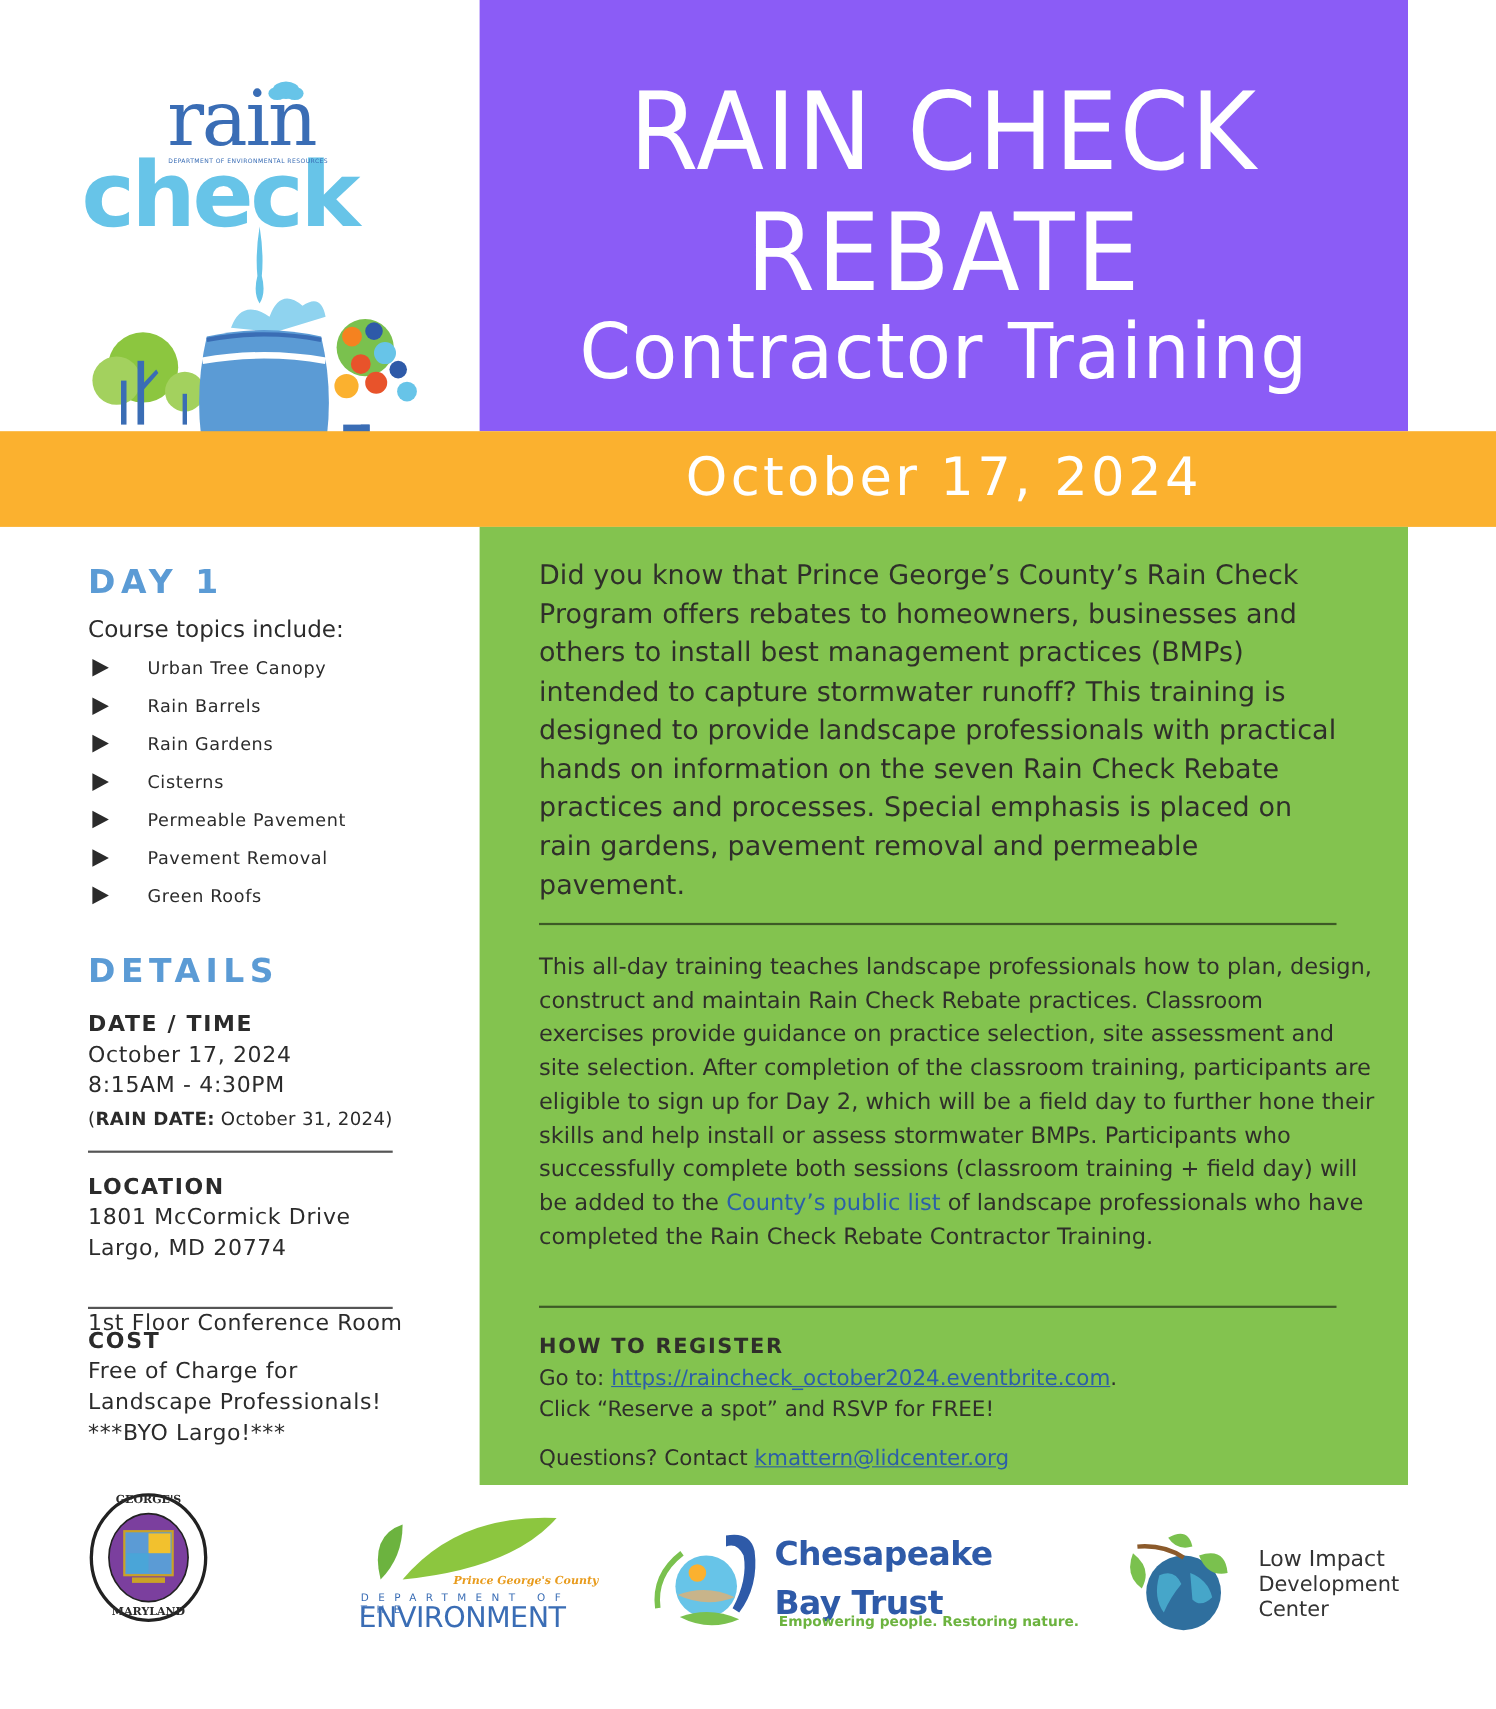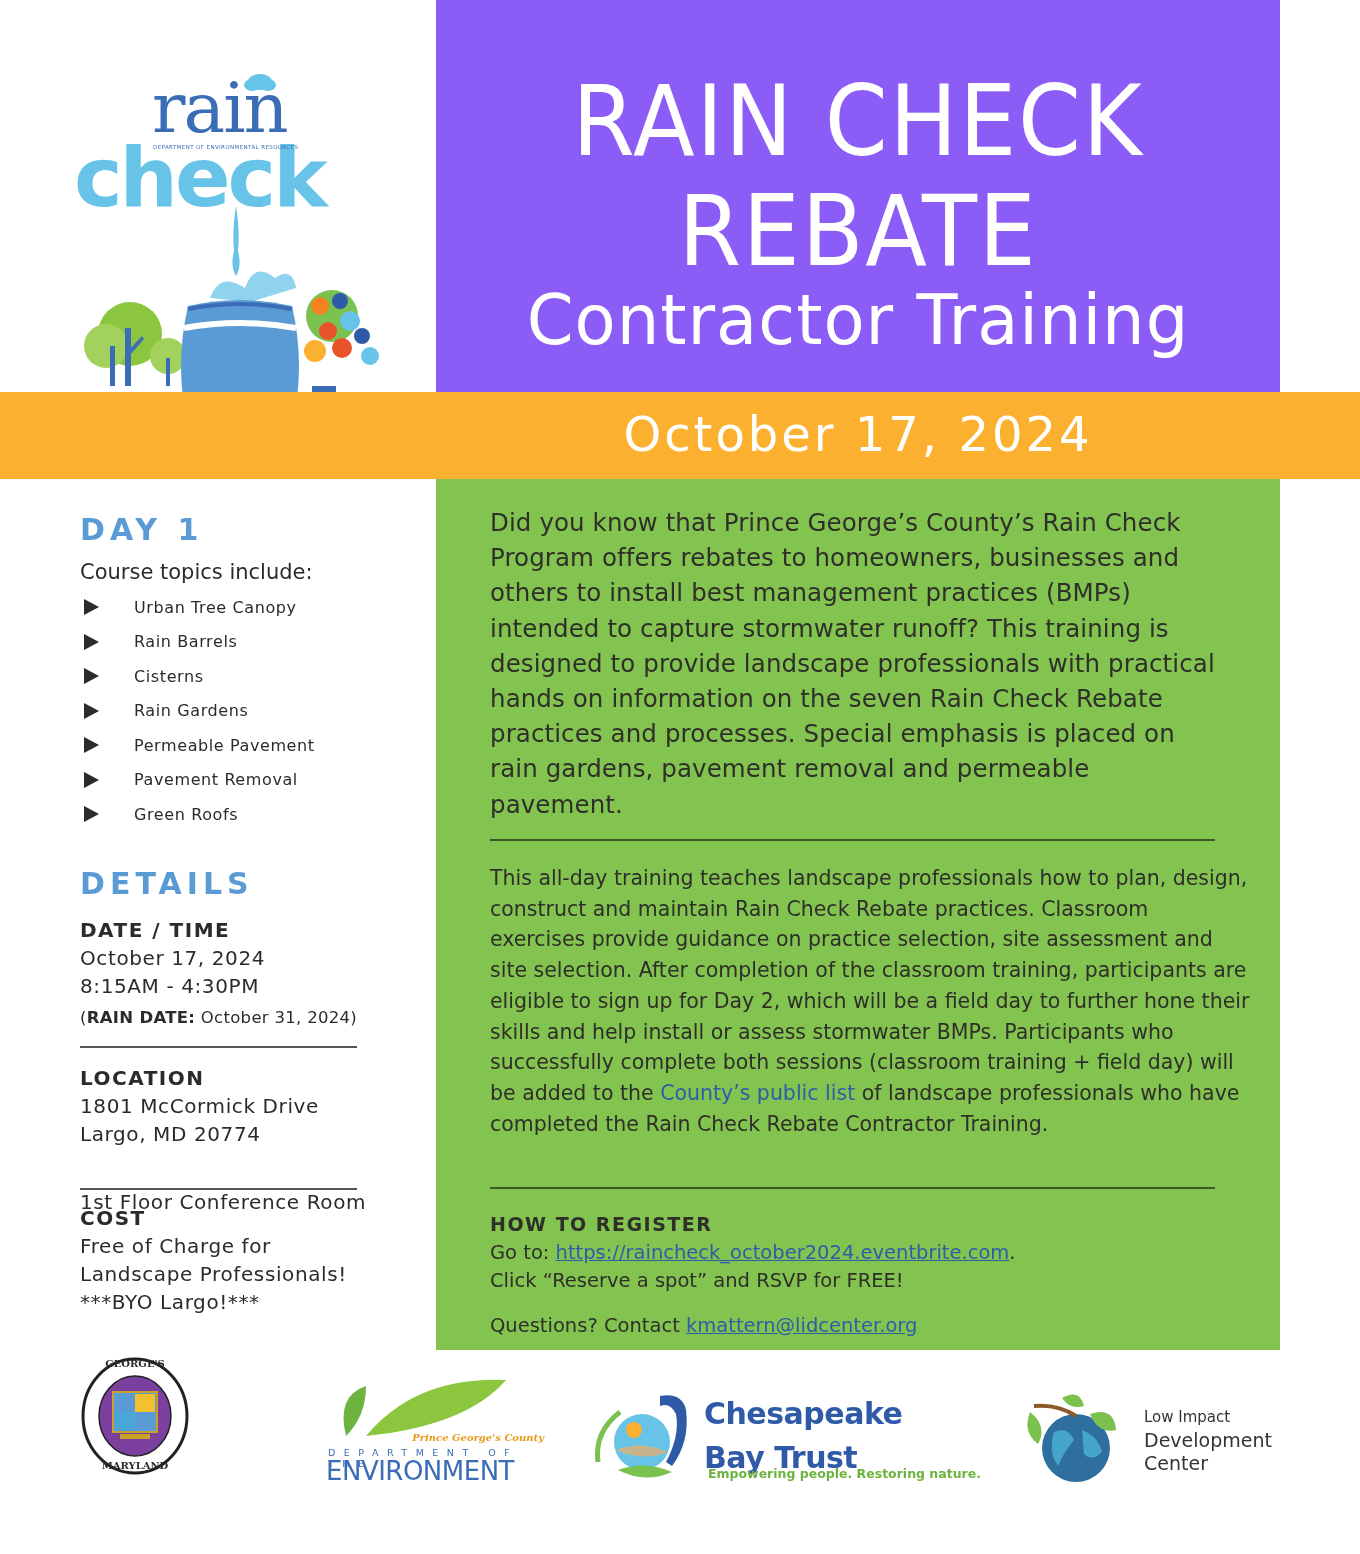--- a/index.html
+++ b/index.html
@@ -109,25 +109,25 @@
   <li>
       <span class="tri"></span>
       <span>Urban Tree Canopy</span>
     </li>
   <li>
       <span class="tri"></span>
       <span>Rain Barrels</span>
     </li>
   <li>
       <span class="tri"></span>
+      <span>Rain Gardens</span>
+    </li>
+  <li>
+      <span class="tri"></span>
       <span>Cisterns</span>
-    </li>
-  <li>
-      <span class="tri"></span>
-      <span>Rain Gardens</span>
     </li>
   <li>
       <span class="tri"></span>
       <span>Permeable Pavement</span>
     </li>
   <li>
       <span class="tri"></span>
       <span>Pavement Removal</span>
     </li>
   <li>
@@ -206,16 +206,16 @@
 <div class="foot" style="left:1024px; top:1392px; width:280px; height:96px;">
   <svg width="96" height="92" viewBox="0 0 96 92">
     <circle cx="52" cy="56" r="34" fill="#2f6f9e"></circle>
     <path d="M30 40 Q44 34 50 48 Q40 60 34 74 Q24 60 30 40 Z" fill="#46a6c9"></path>
     <path d="M58 38 Q74 44 78 60 Q68 70 60 62 Z" fill="#46a6c9"></path>
     <path d="M10 14 Q34 12 52 24" stroke="#8b5a2b" stroke-width="4" fill="none"></path>
     <path d="M6 20 Q-2 40 14 52 Q24 34 6 20 Z" fill="#7ac14e"></path>
     <path d="M66 22 Q90 14 92 38 Q74 42 66 22 Z" fill="#7ac14e"></path>
     <path d="M38 6 Q56 -4 60 14 Q46 18 38 6 Z" fill="#7ac14e"></path>
   </svg>
-  <div style="position:absolute; left:120px; top:14px; font-size:15px; color:#333; line-height:23px;">Low Impact</div>
+  <div style="position:absolute; left:120px; top:14px; font-size:20px; color:#333; line-height:23px;">Low Impact</div>
   <div style="position:absolute; left:120px; top:37px; font-size:19px; color:#333; line-height:23px;">Development</div>
   <div style="position:absolute; left:120px; top:60px; font-size:19px; color:#333; line-height:23px;">Center</div>
 </div>
 
 </body></html>

